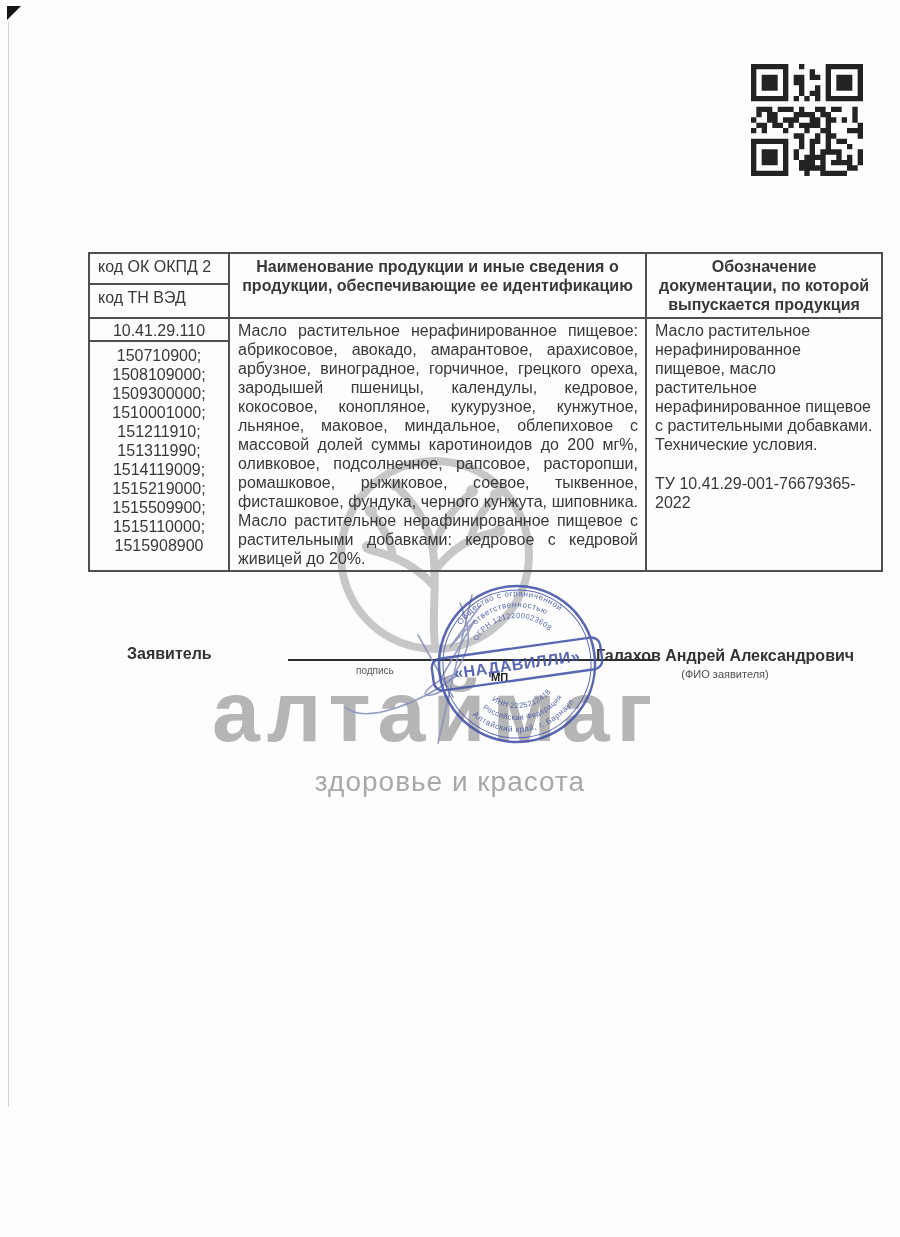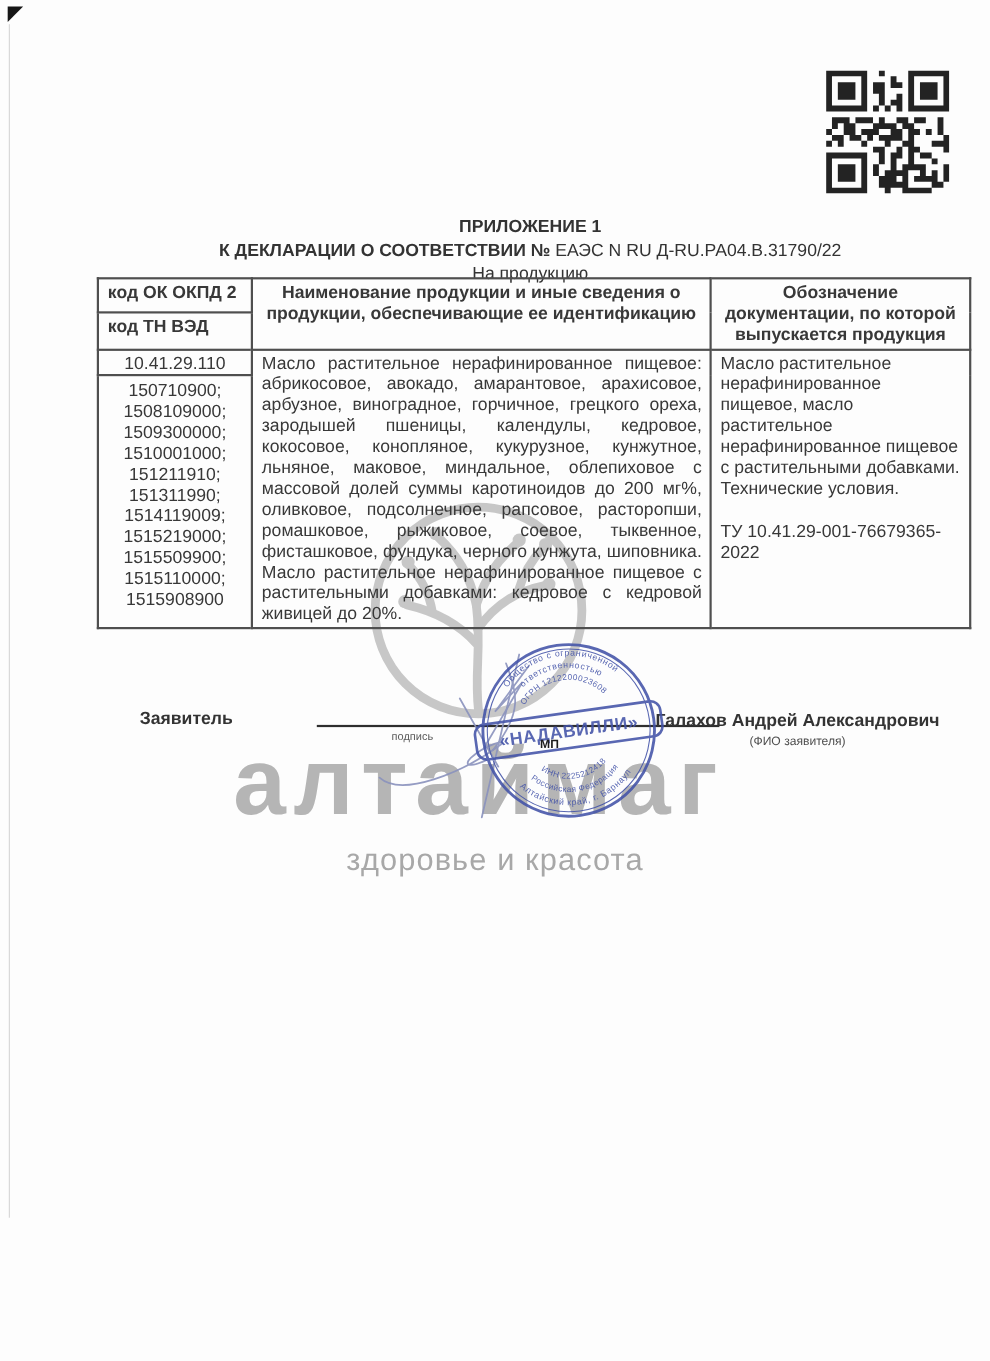--- a/index.html
+++ b/index.html
@@ -17,21 +17,21 @@
 
   
   .title-block { position:absolute; left:65px; top:196px; width:834px; text-align:center;
     font-size:16px; line-height:21.5px; color:#333; z-index:3; }
   .title-block .b { font-weight:bold; }
 
   
   table.doc { position:absolute; left:88px; top:252px; width:793px; border-collapse:collapse; z-index:3; table-layout:fixed; }
   table.doc td { border:2px solid #4f4f4f; vertical-align:top; font-size:16px; color:#383838; background:transparent; }
   td.h { font-weight:bold; text-align:center; line-height:19px; padding:3px 6px; }
-  td.h1 { font-weight:bold; text-align:left; padding:4px 6px 2px 8px; font-size:16px;border-radius:15px; }
+  td.h1 { font-weight:normal; text-align:left; padding:4px 6px 2px 8px; font-size:16px;border-radius:15px; }
   td.okpd { text-align:center; font-size:16px; padding-top:2px; height:23px; line-height:19px; }
   td.codes { text-align:center; line-height:19px; padding-top:4px; height:227px; }
   td.body2 { padding:2px 7px 2px 8px; line-height:19px; text-align:justify; height:250px; }
   td.body3 { padding:2px 6px 2px 8px; line-height:19px; }
   .tu { margin-top:20px; }
 
   
   .wm-logo { position:absolute; left:330px; top:450px; width:210px; height:210px; z-index:2; opacity:.75; }
   .wm-brand { position:absolute; left:212px; top:668px; width:480px; font-weight:bold; font-size:86px;
     letter-spacing:7px; line-height:86px; z-index:2; }
@@ -80,28 +80,20 @@
       <circle cx="169" cy="81" r="6"></circle>
         <circle cx="166" cy="45" r="6"></circle>
       <circle cx="66" cy="35" r="6"></circle>
         <circle cx="142" cy="41" r="6"></circle>
     </g>
   </svg>
 
   <div class="wm-brand" style="color: rgb(181, 181, 181);">алтаймаг</div>
   <div class="wm-tagline">здоровье и красота</div>
 
-  <div class="title-block">
-    <div class="b">ПРИЛОЖЕНИЕ 1</div>
-    <div>
-      <span class="b">К ДЕКЛАРАЦИИ О СООТВЕТСТВИИ №</span>
-      <span>ЕАЭС N RU Д-RU.РА04.В.31790/22</span>
-    </div>
-    <div>На продукцию</div>
-  </div>
 
   <table class="doc">
     <colgroup>
         <col style="width:140px">
         <col style="width:417px">
         <col style="width:236px">
       </colgroup>
     <tbody>
         <tr>
       <td class="h1" style="height:28px">код ОК ОКПД 2</td>

